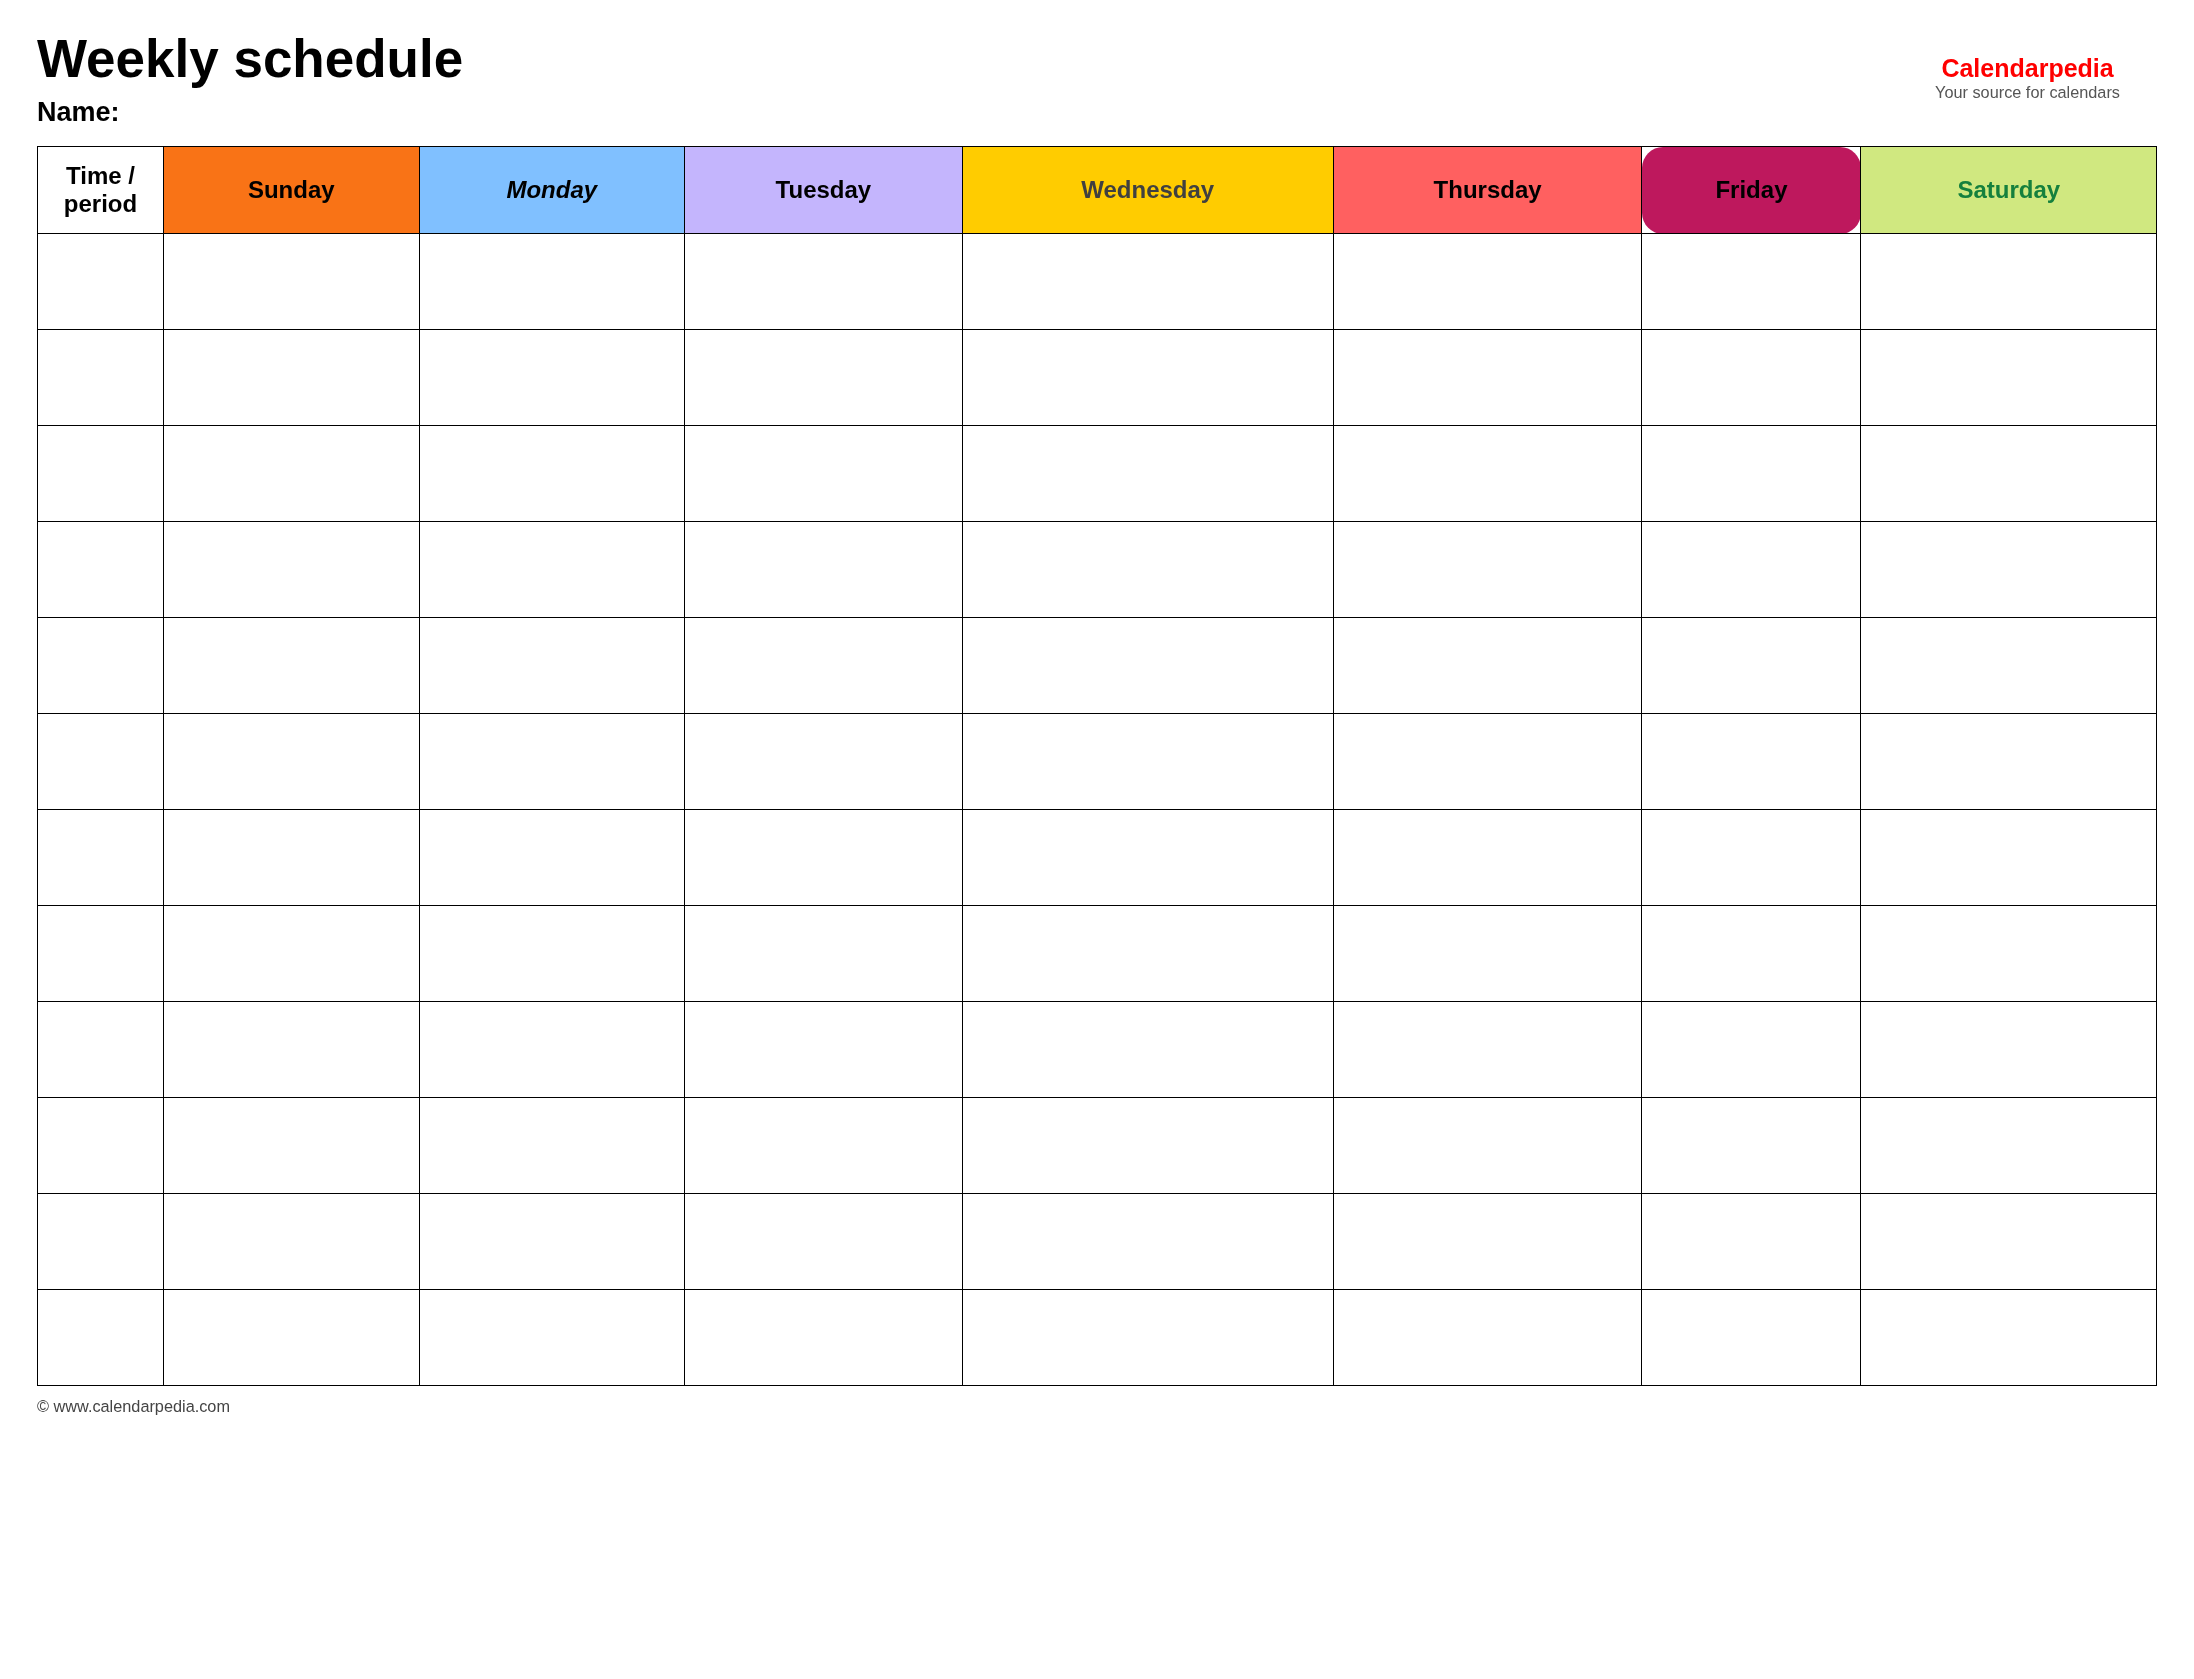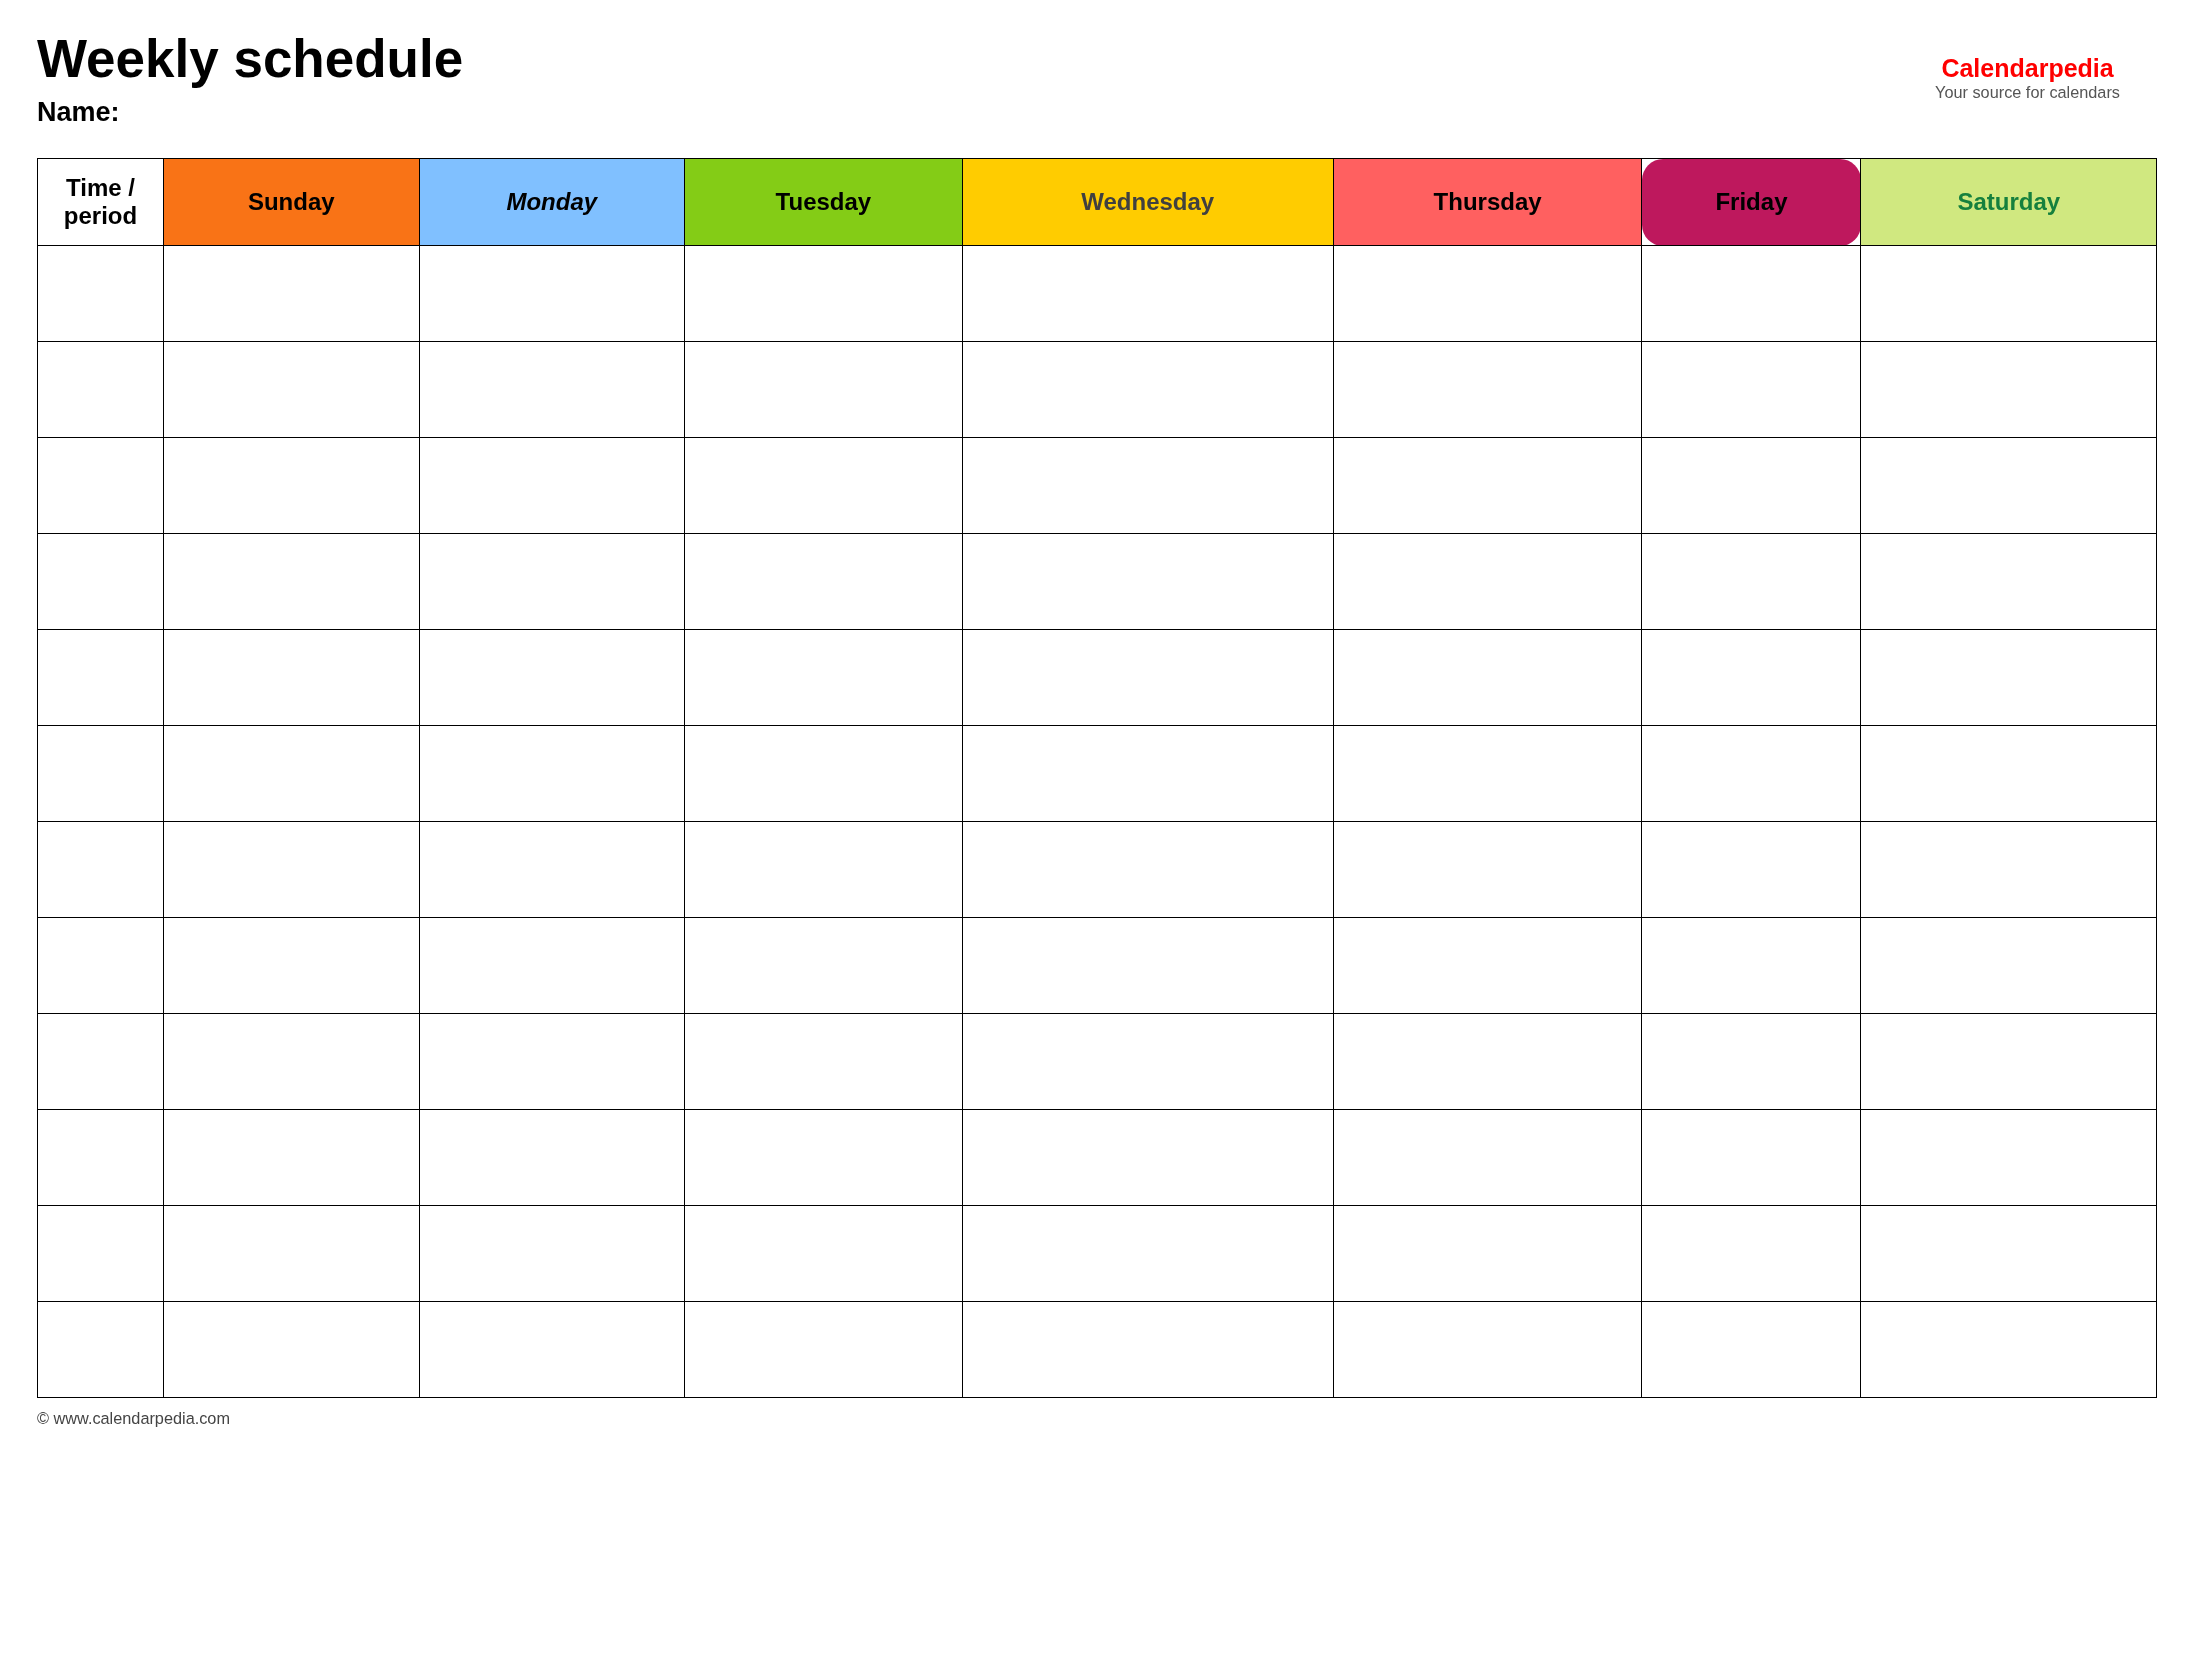--- a/index.html
+++ b/index.html
@@ -21,21 +21,21 @@
       font-weight: bold;
       color: #000000;
       margin-bottom: 9px;
       line-height: 1.1;
     }
 
     .name-row {
       font-size: 27px;
       font-weight: bold;
       color: #000000;
-      margin-bottom: 30px;
+      margin-bottom: 18px;
     }
 
     .logo-area {
       position: absolute;
       top: 24px;
       right: 37px;
       text-align: center;
       font-size: 21px;
     }
 
@@ -90,21 +90,21 @@
       color: #000000;
     }
 
     .col-monday {
       background-color: #80c0ff;
       color: #000000;
       font-style: italic;
     }
 
     .col-tuesday {
-      background-color: #84cc16;
+      background-color: #c4b5fd;
       color: #000000;
     }
 
     .col-wednesday {
       background-color: #ffcc00;
       color: #404040;
     }
 
     .col-thursday {
       background-color: #ff6060;

